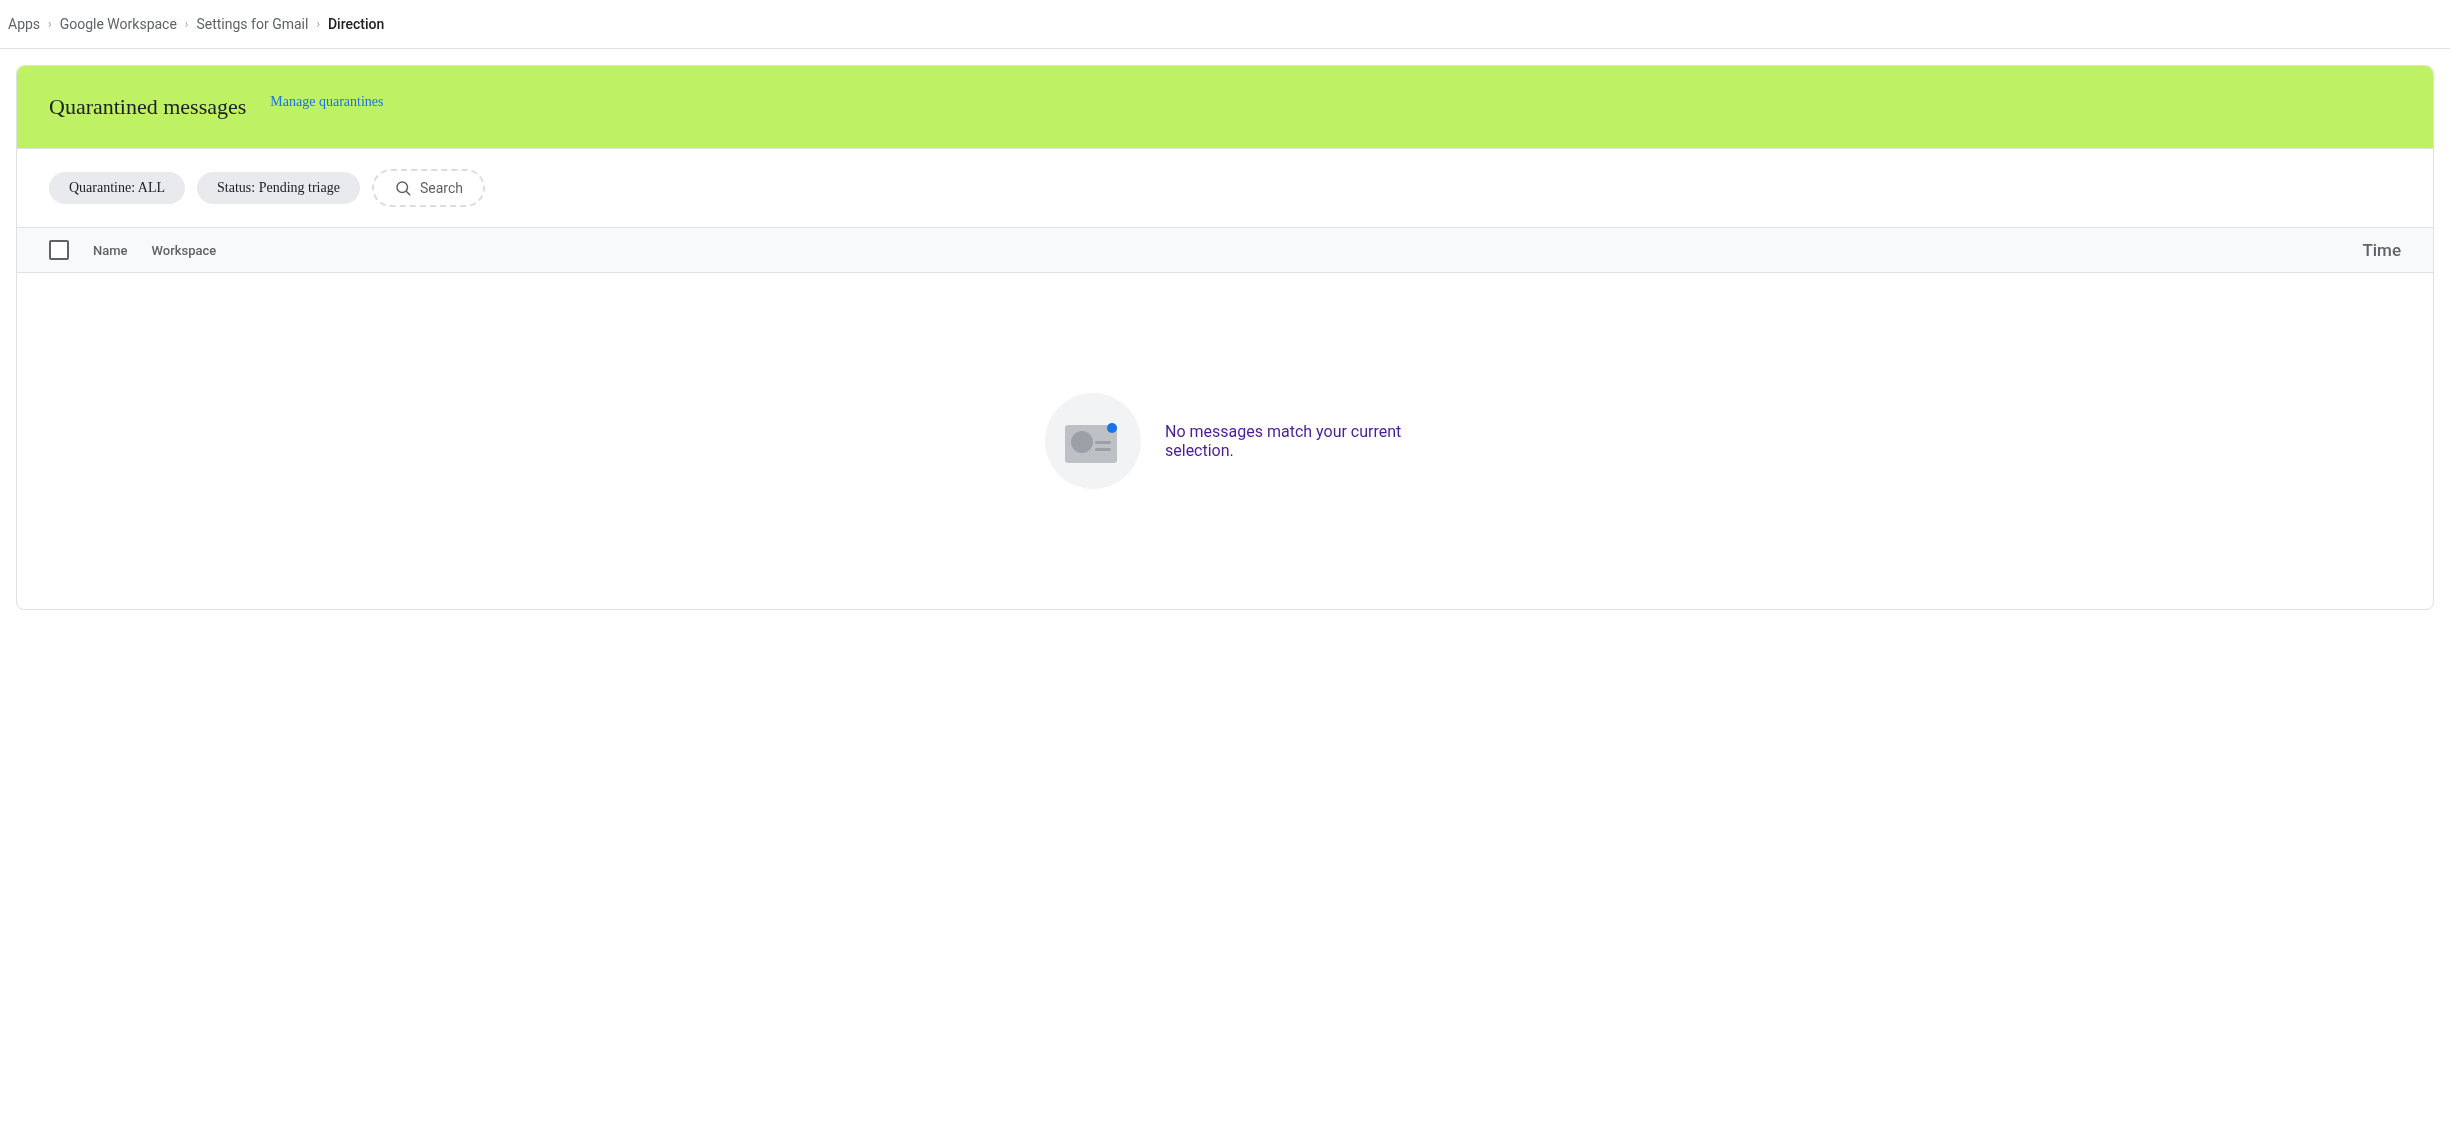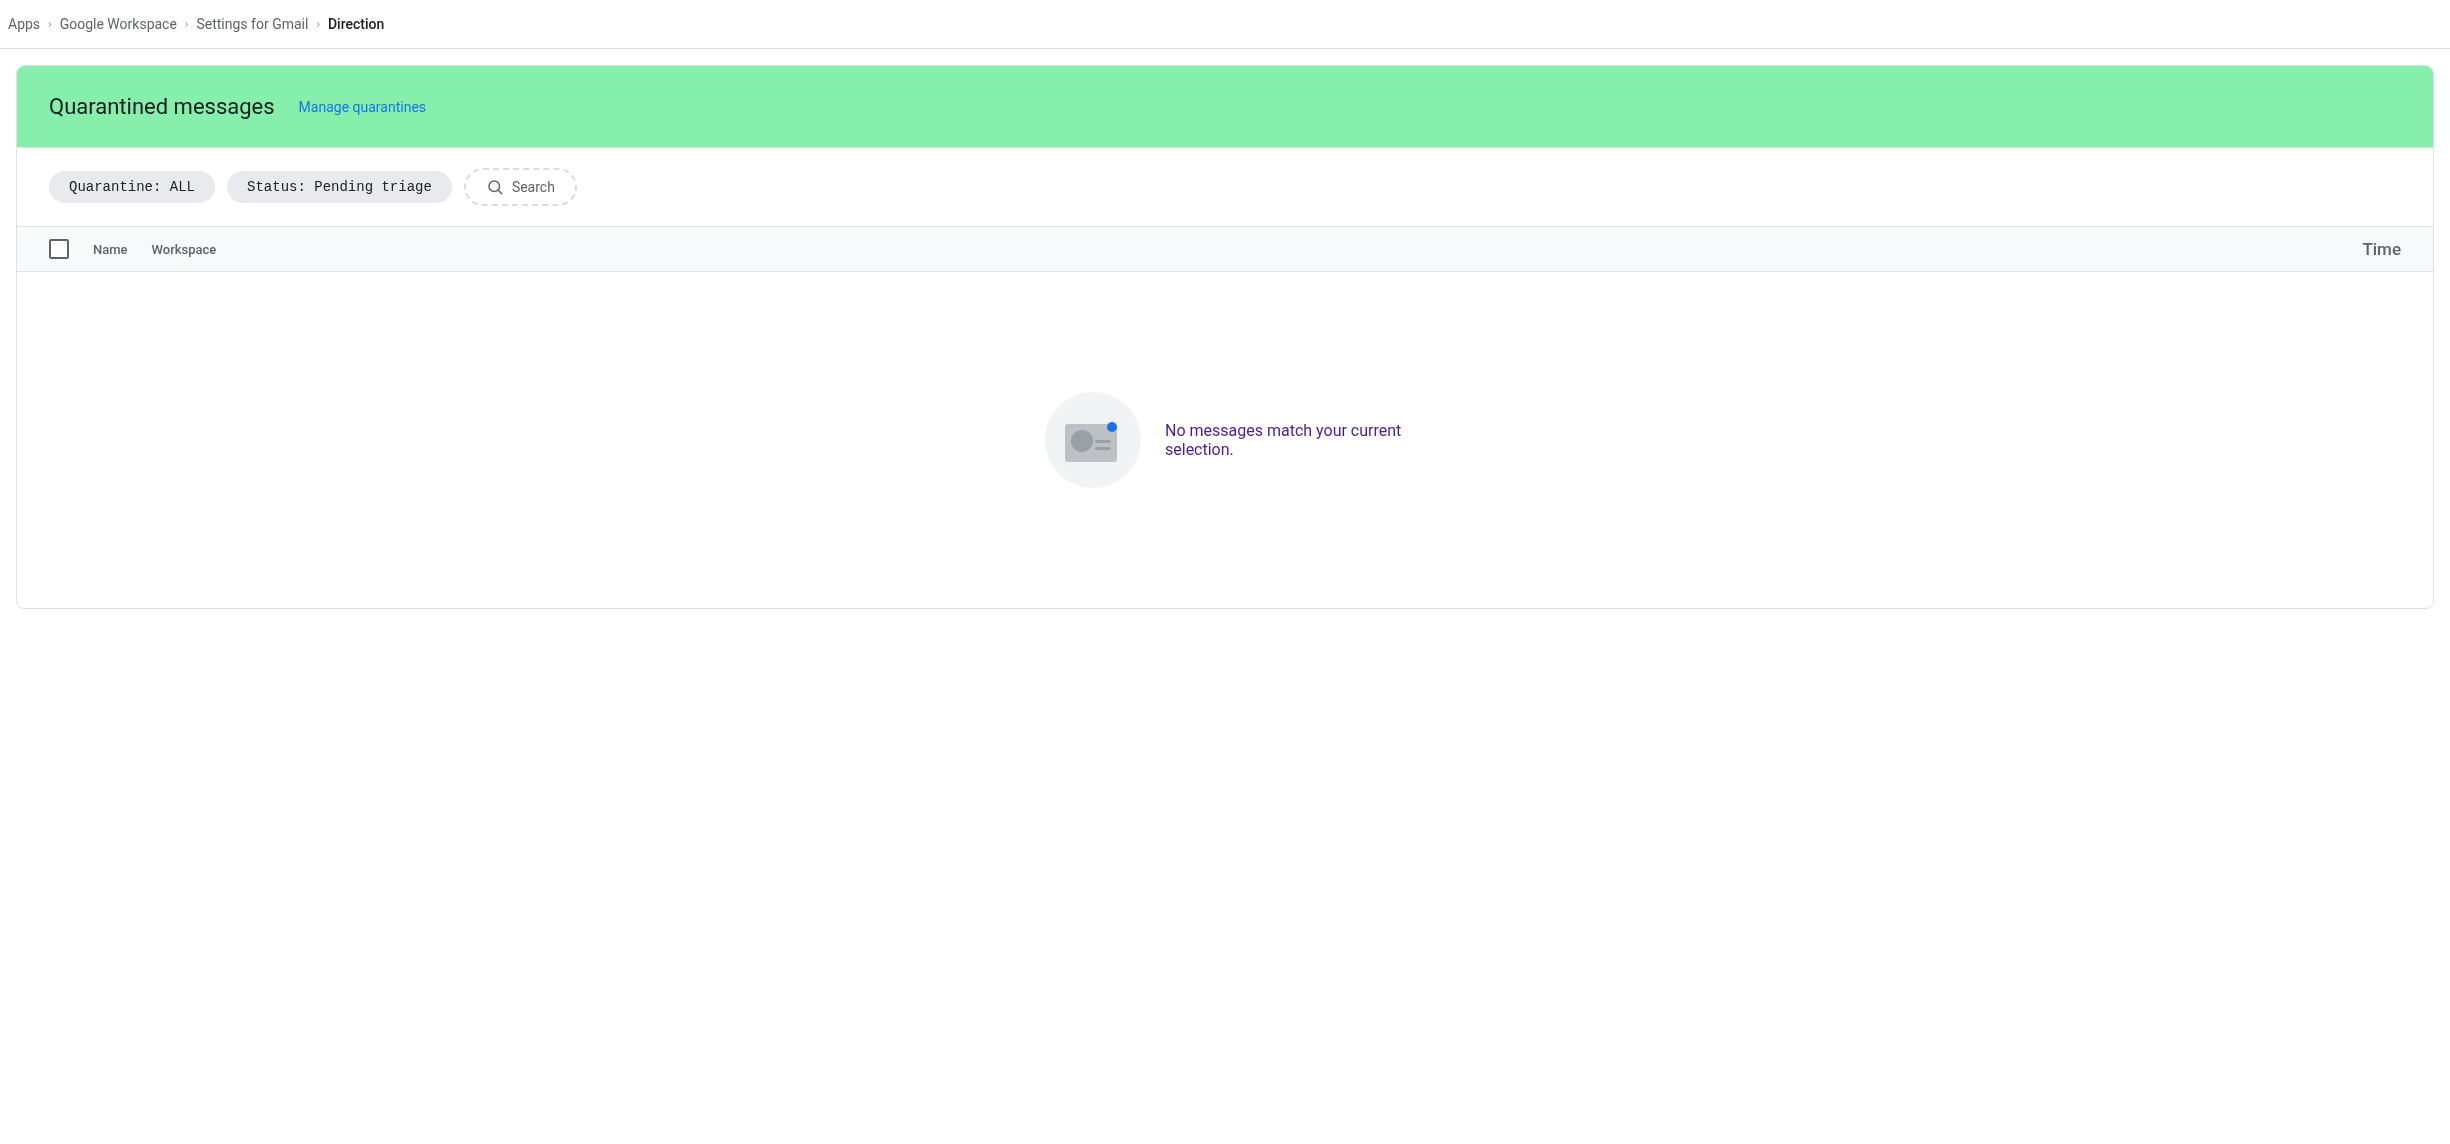--- a/index.html
+++ b/index.html
@@ -47,26 +47,26 @@
     .main-content {
       margin: 16px;
       border: 1px solid #e0e0e0;
       border-radius: 8px;
       background: #fff;
     }
 
     
     .section-header {
       display: flex;
-      align-items: center;
       padding: 28px 32px;
-      background: #86efac;
+      background: #bef264;
       border-bottom: 1px solid #e0e0e0;
       border-radius: 8px 8px 0 0;
       gap: 24px;
+      font-family: Liberation Serif, serif;
     }
 
     .section-title {
       font-size: 22px;
       font-weight: 400;
       color: #202124;
     }
 
     .manage-link {
       color: #1a73e8;
@@ -87,21 +87,21 @@
     .filter-chip {
       display: flex;
       align-items: center;
       padding: 8px 20px;
       border-radius: 24px;
       background: #e8eaed;
       font-size: 14px;
       color: #202124;
       cursor: pointer;
       border: none;
-      font-family: Liberation Mono, monospace;
+      font-family: Liberation Serif, serif;
       gap: 4px;
     }
 
     .search-chip {
       display: flex;
       align-items: center;
       padding: 8px 20px;
       border-radius: 24px;
       background: transparent;
       font-size: 14px;

